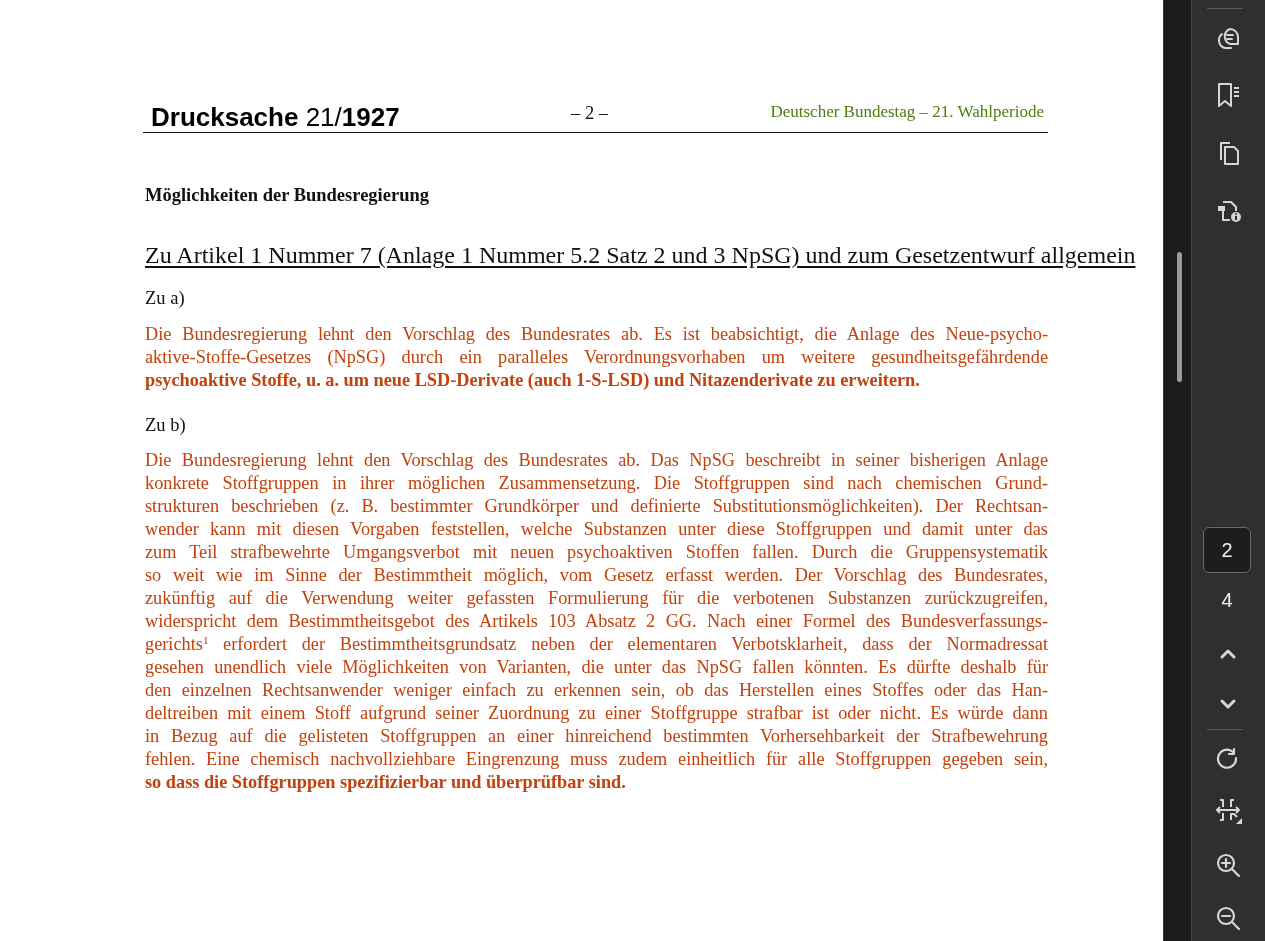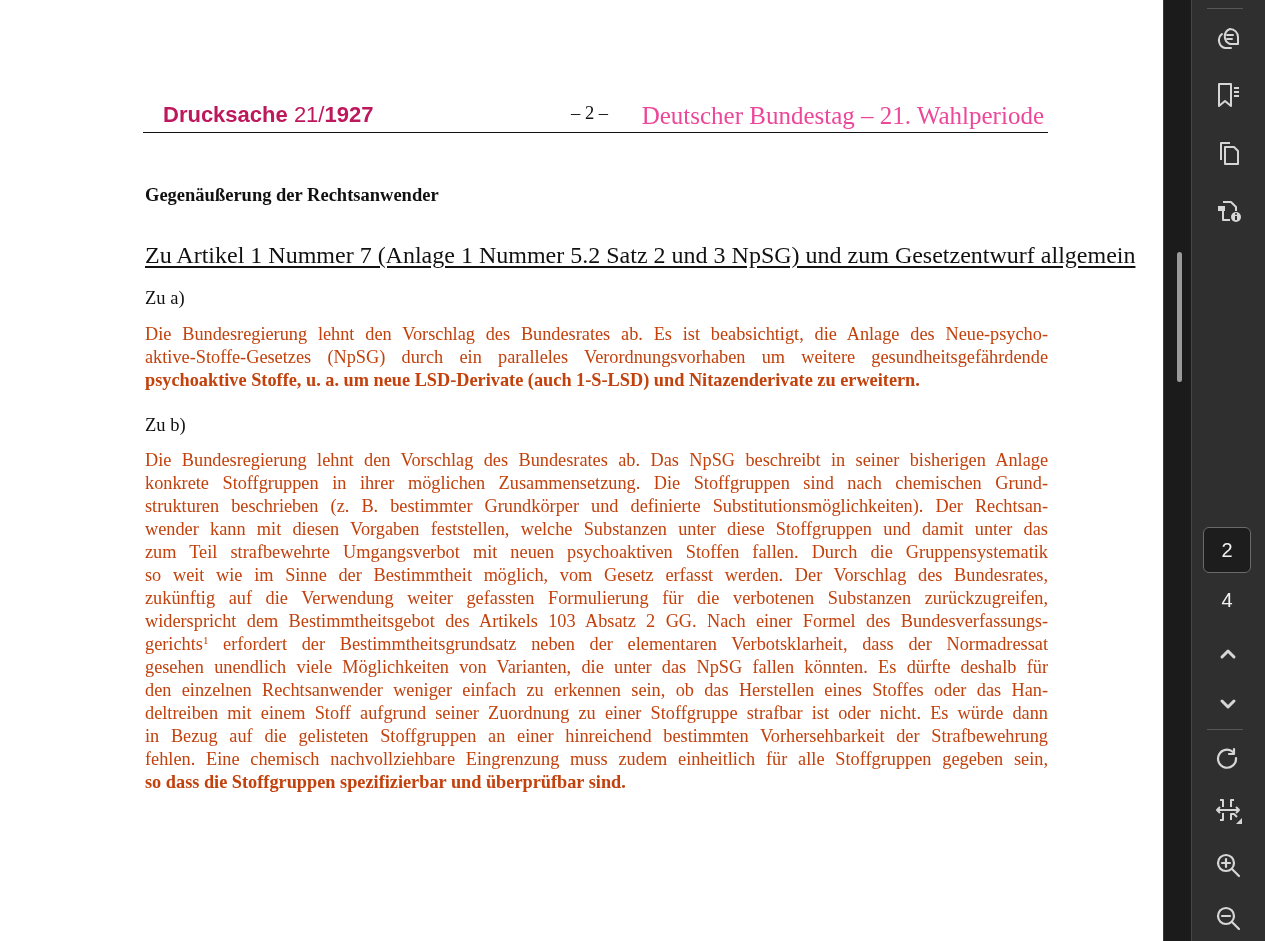--- a/index.html
+++ b/index.html
@@ -9,26 +9,26 @@
     font-family:"Liberation Serif", "DejaVu Serif", serif;
   }
   .viewer { position:absolute; left:0; top:0; width:1163px; height:941px; background:#ffffff; overflow:hidden; }
   .page { position:absolute; left:0; top:0; width:1163px; height:941px; }
 
   .running-header {
     position:absolute; left:143px; top:98px; width:905px; height:34px;
     border-bottom:1.3px solid #111;
   }
   .rh-left {
-    position:absolute; left:20px; top:4px;
-    font-family:"Liberation Sans", sans-serif; font-size:22px; color:#be185d;
+    position:absolute; left:8px; top:4px;
+    font-family:"Liberation Sans", sans-serif; font-size:26px; color:#000000;
   }
   .rh-left b { font-weight:bold; }
   .rh-center { position:absolute; left:428px; top:5px; font-size:18.5px; color:#111; }
-  .rh-right { position:absolute; right:4px; top:4px; font-size:25px; color:#ec4899; }
+  .rh-right { position:absolute; right:4px; top:4px; font-size:17px; color:#4d7c0f; }
 
   .doc-heading {
     position:absolute; left:145px; top:185px;
     font-weight:bold; font-size:18.5px; color:#111;
   }
   .doc-subheading {
     position:absolute; left:145px; top:242px;
     font-size:24px; color:#111; text-decoration:underline; text-underline-offset:3px;
     white-space:nowrap;
   }
@@ -66,21 +66,21 @@
 
 <div class="viewer">
   <div class="page">
 
     <div class="running-header">
       <div class="rh-left"><b>Drucksache</b> <span>21/</span><b>1927</b></div>
       <div class="rh-center">– 2 –</div>
       <div class="rh-right">Deutscher Bundestag – 21. Wahlperiode</div>
     </div>
 
-    <div class="doc-heading">Gegenäußerung der Rechtsanwender</div>
+    <div class="doc-heading">Möglichkeiten der Bundesregierung</div>
     <div class="doc-subheading">Zu Artikel 1 Nummer 7 (Anlage 1 Nummer 5.2 Satz 2 und 3 NpSG) und zum Gesetzentwurf allgemein</div>
 
     <div class="section-label" style="top:288px;">Zu a)</div>
     <div class="para" style="top:323px;">
       <span class="line">Die Bundesregierung lehnt den Vorschlag des Bundesrates ab. Es ist beabsichtigt, die Anlage des Neue-psycho-</span>
       <span class="line">aktive-Stoffe-Gesetzes (NpSG) durch ein paralleles Verordnungsvorhaben um weitere gesundheitsgefährdende</span>
       <span class="line last">psychoaktive Stoffe, u. a. um neue LSD-Derivate (auch 1-S-LSD) und Nitazenderivate zu erweitern.</span>
     </div>
 
     <div class="section-label" style="top:415px;">Zu b)</div>

